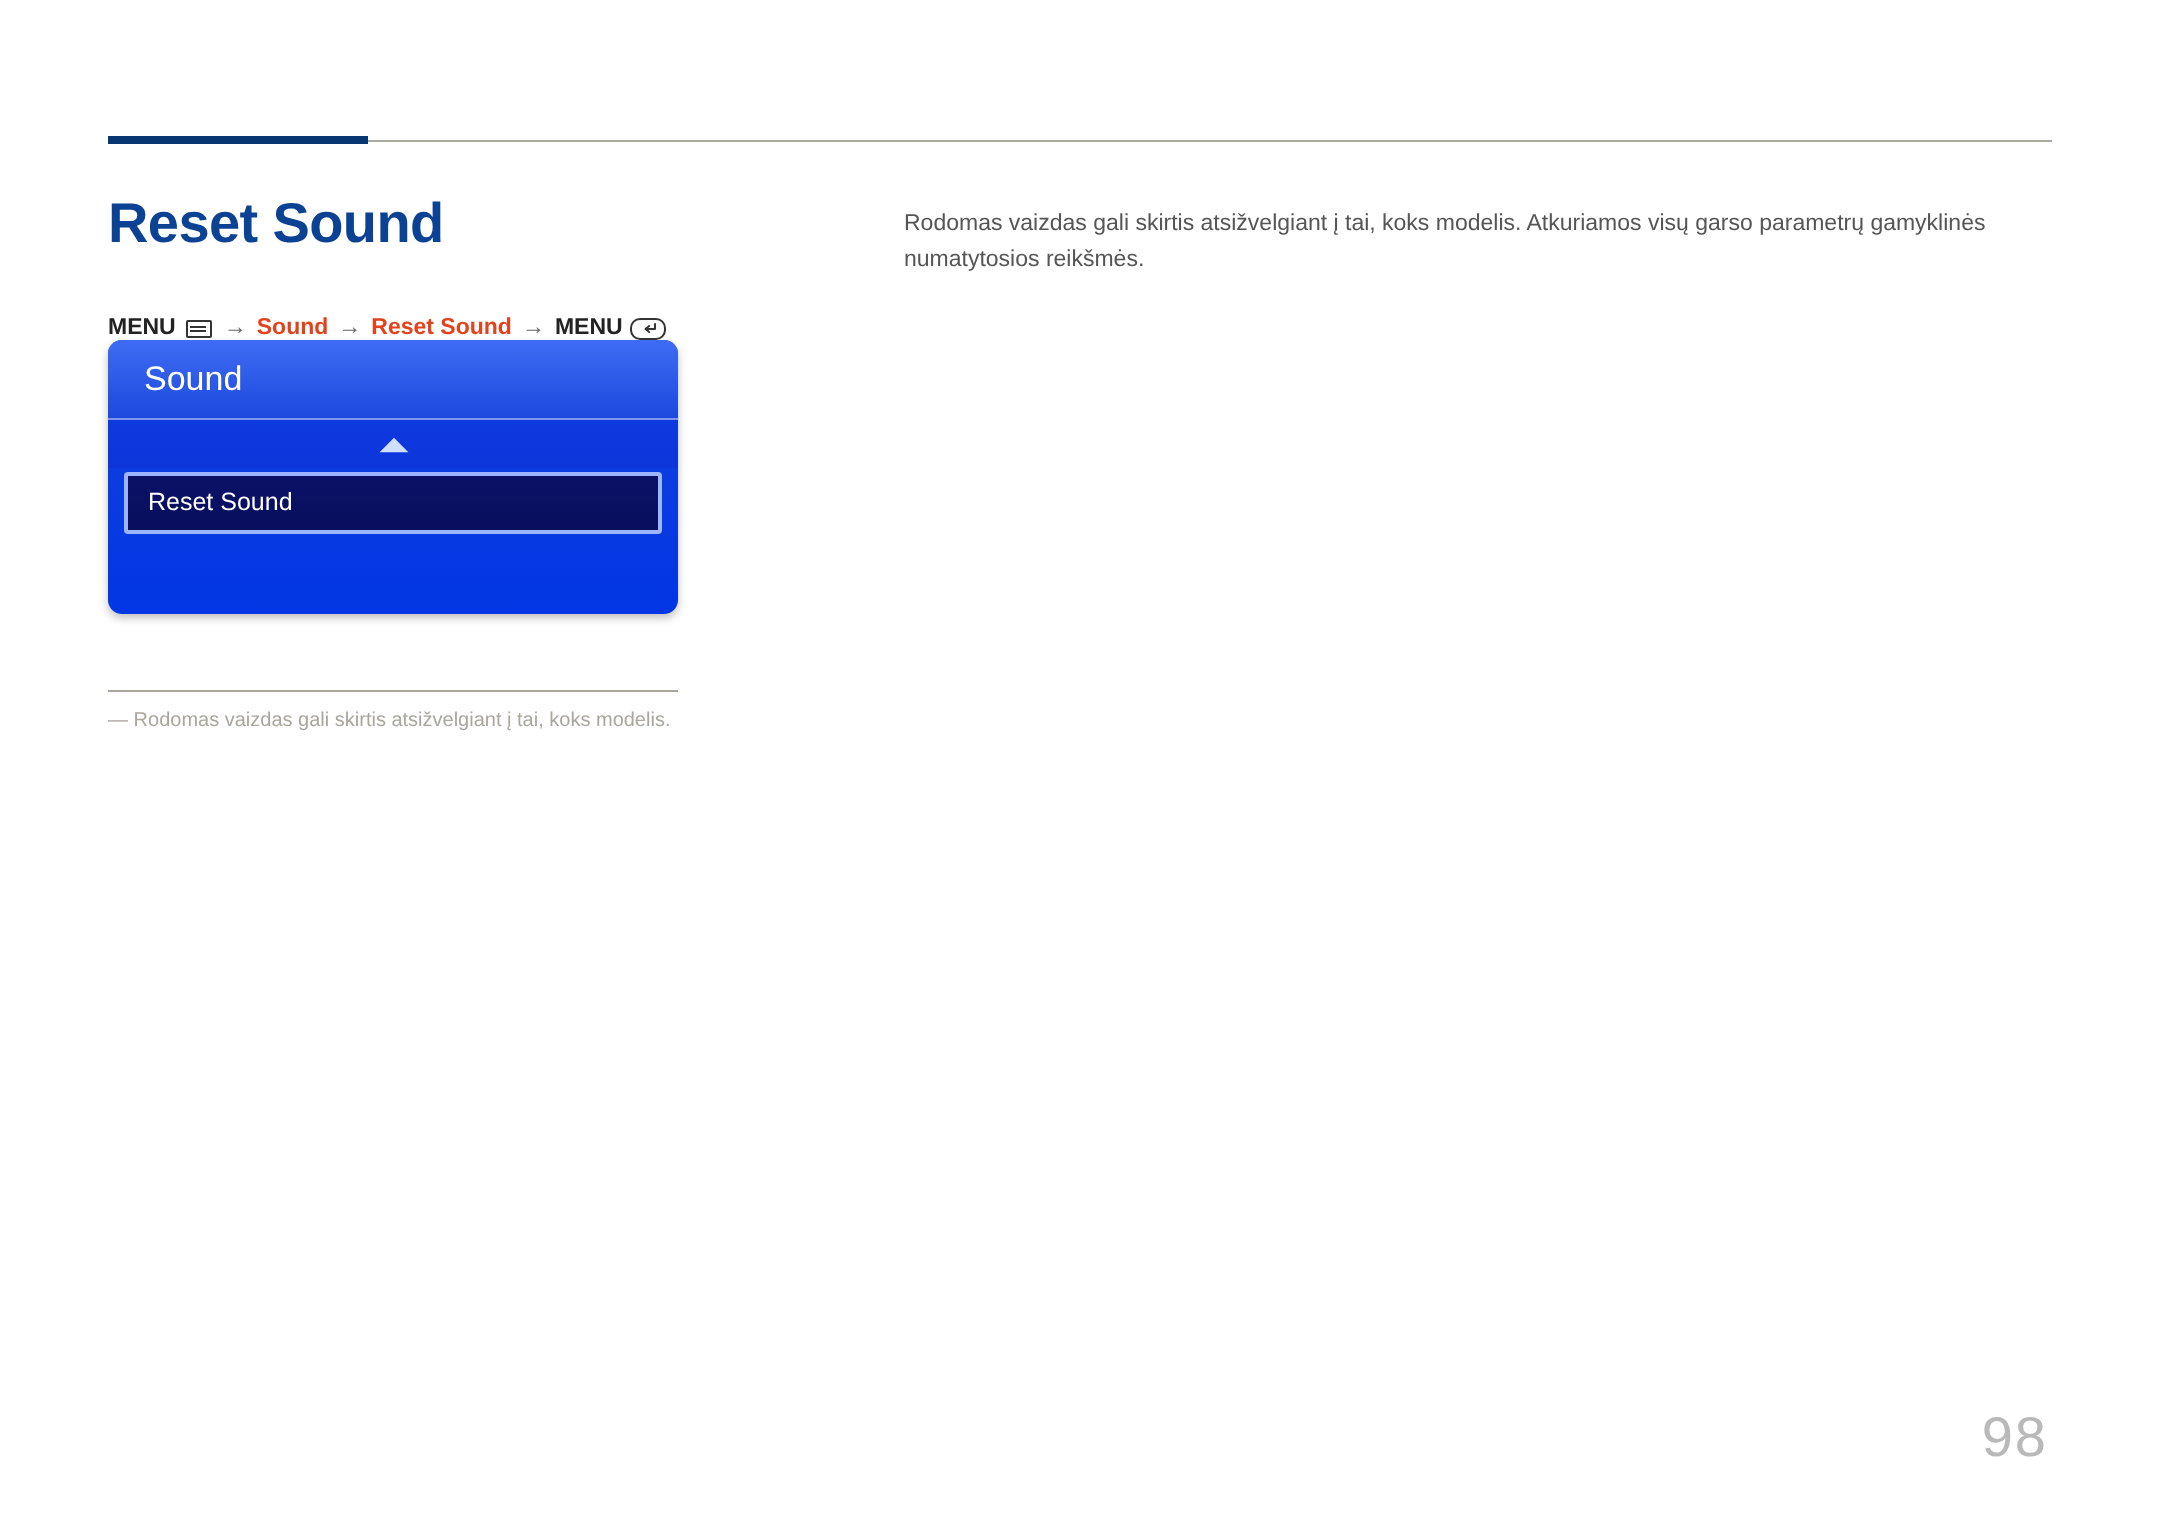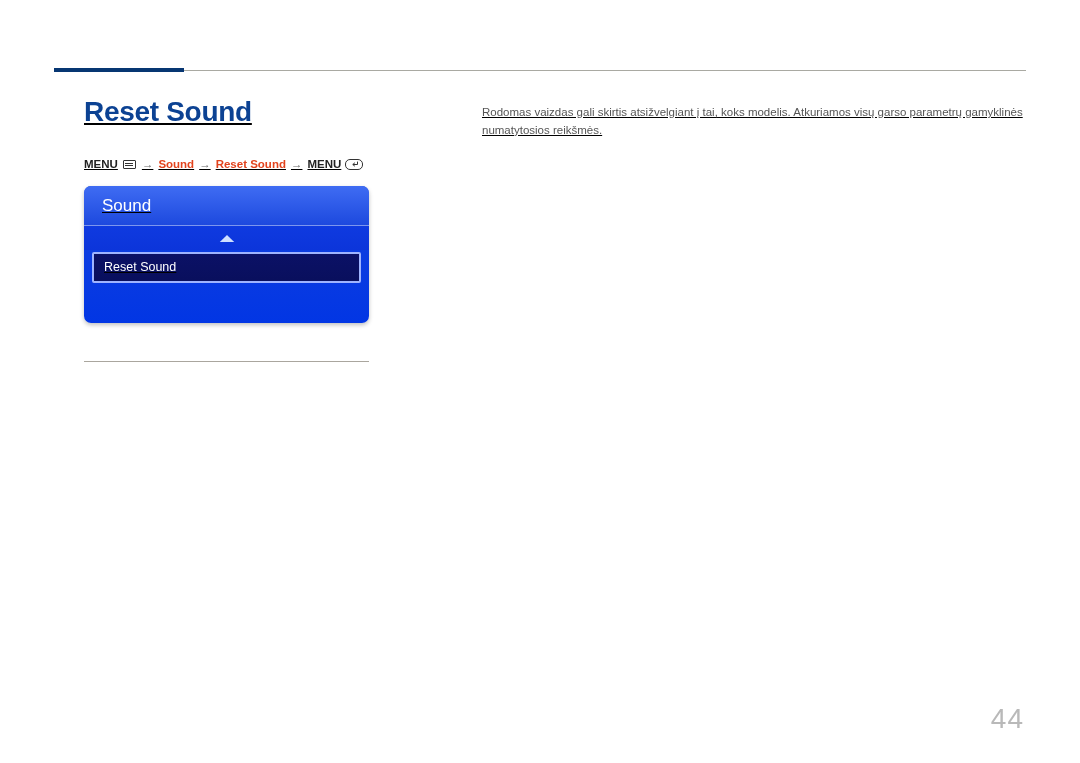--- a/index.html
+++ b/index.html
@@ -3,21 +3,21 @@
   <meta charset="utf-8">
   <style>
     * { margin: 0; padding: 0; box-sizing: border-box; }
     body {
       width: 1080px;
       height: 763px;
       font-family: Arial, Helvetica, sans-serif;
       background: #fff;
       position: relative;
     }
-    .page { position: relative; width: 100%; height: 100%; padding: 44px 54px 36px 84px; text-decoration: underline; }
+    .page { position: relative; width: 100%; height: 100%; padding: 44px 54px 36px 54px; }
     .tab-marker {
       position: absolute;
       top: 68px;
       left: 54px;
       width: 130px;
       height: 3.5px;
       background: #073672;
     }
     .hr-top {
       position: absolute;
@@ -32,21 +32,20 @@
     .right-col { flex: 1; padding-top: 8px; }
     .heading {
       color: #0c4293;
       font-size: 28px;
       font-weight: 700;
       letter-spacing: -0.3px;
       margin-bottom: 30px;
     }
     .breadcrumb {
       font-size: 11.5px;
-      margin-bottom: 16px;
       color: #222;
       font-weight: 700;
       display: flex;
       align-items: center;
       flex-wrap: wrap;
       gap: 4px;
     }
     .breadcrumb .danger { color: #e2431d; font-weight: 700; }
     .breadcrumb .arrow { color: #666; font-weight: 400; padding: 0 1px; }
     .icon-menu {
@@ -181,22 +180,26 @@
               <path d="M2 10 L10 2 L18 10 Z"></path>
             </svg>
         </div>
         <div class="osd-row">
           <span>Reset Sound</span>
         </div>
         <div class="osd-bottom-pad"></div>
       </div>
 
       <hr class="note-divider">
+      <p class="footnote">
+        <span class="dash">―</span>
+        <span>Rodomas vaizdas gali skirtis atsižvelgiant į tai, koks modelis.</span>
+      </p>
     </div>
 
     <div class="right-col">
       <p class="body-text">Rodomas vaizdas gali skirtis atsižvelgiant į tai, koks modelis. Atkuriamos visų garso parametrų gamyklinės numatytosios reikšmės.</p>
     </div>
 
   </div>
 
-  <div class="page-number">44</div>
+  <div class="page-number">98</div>
 </div>
 
 </body></html>

